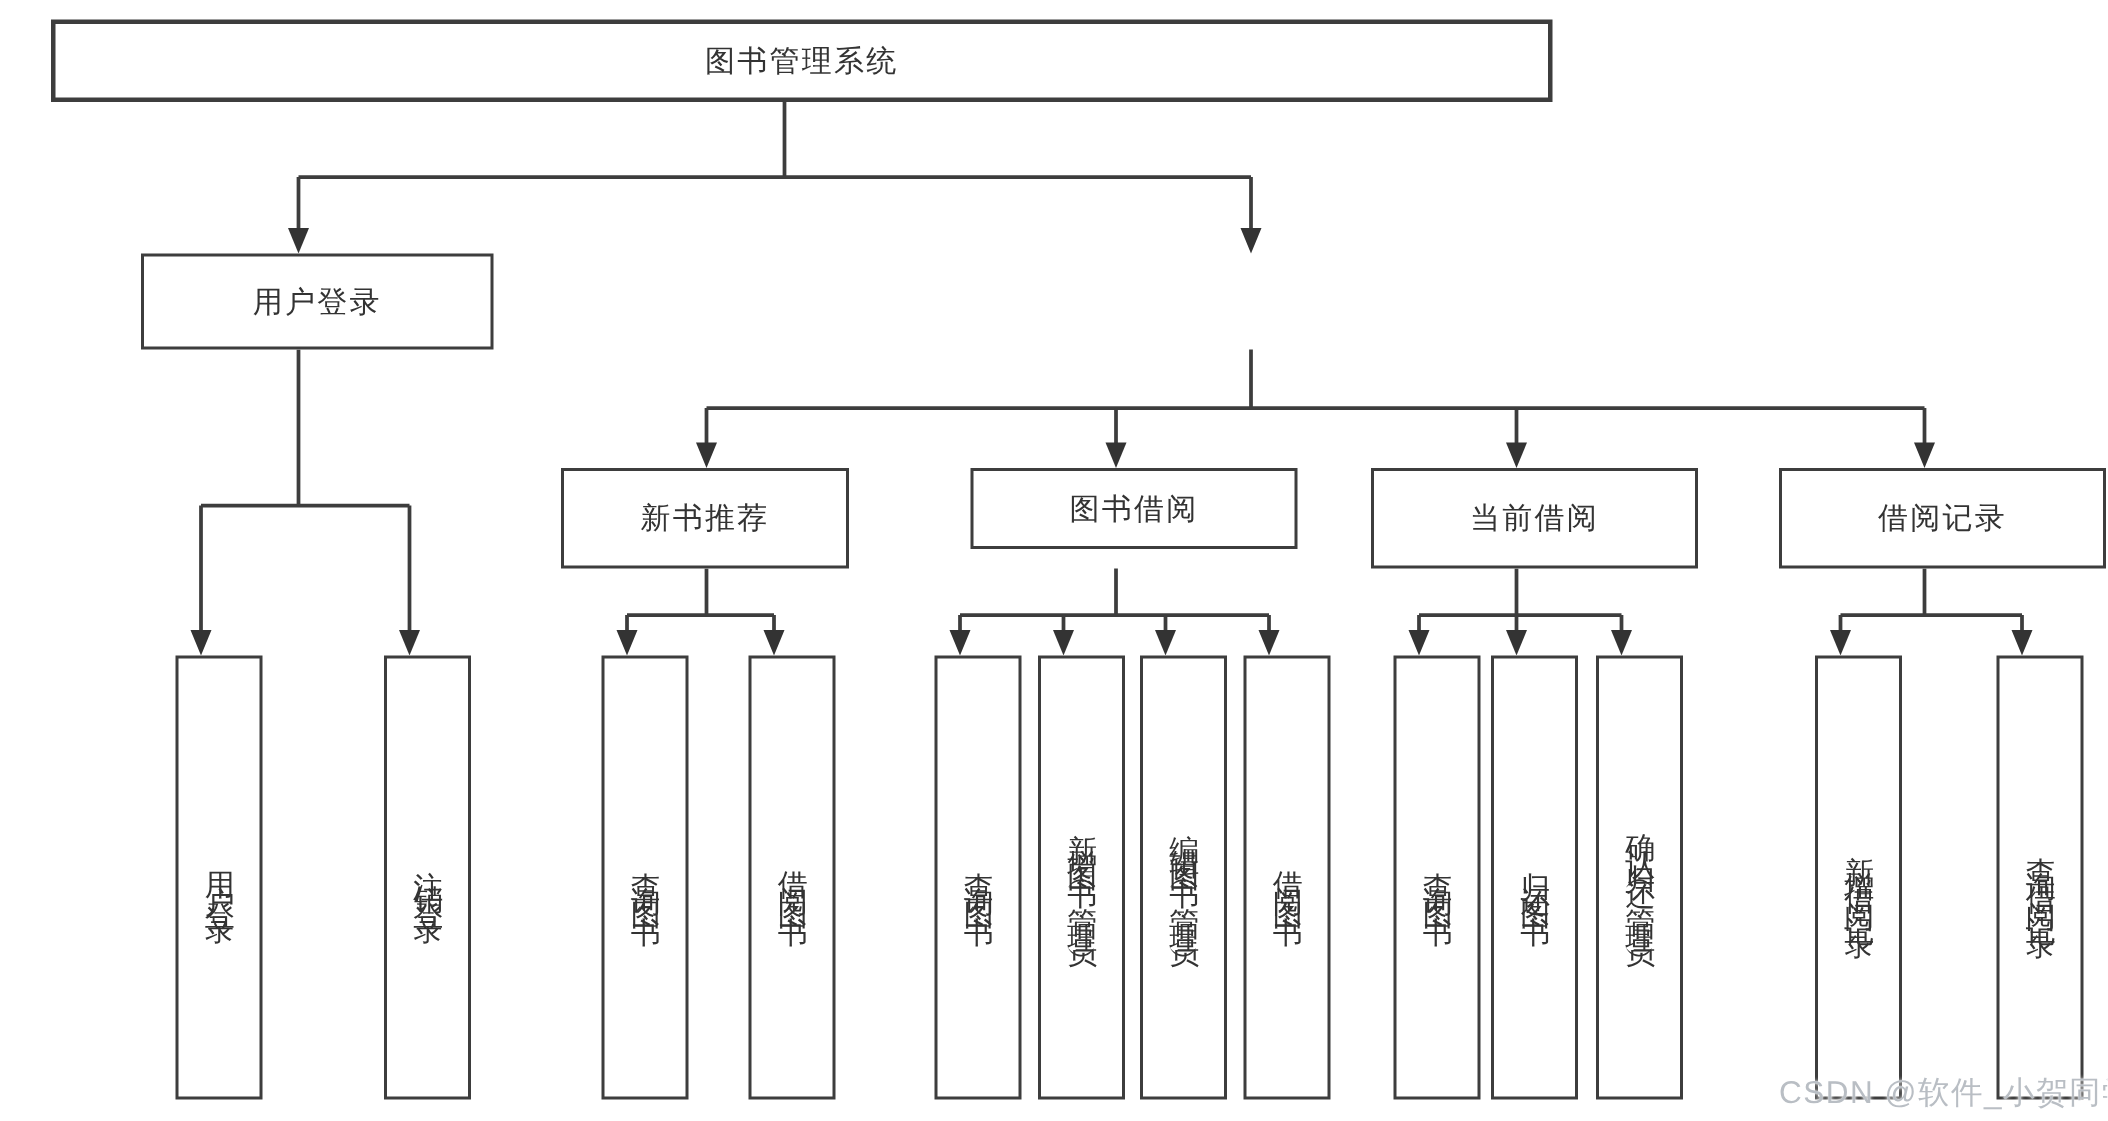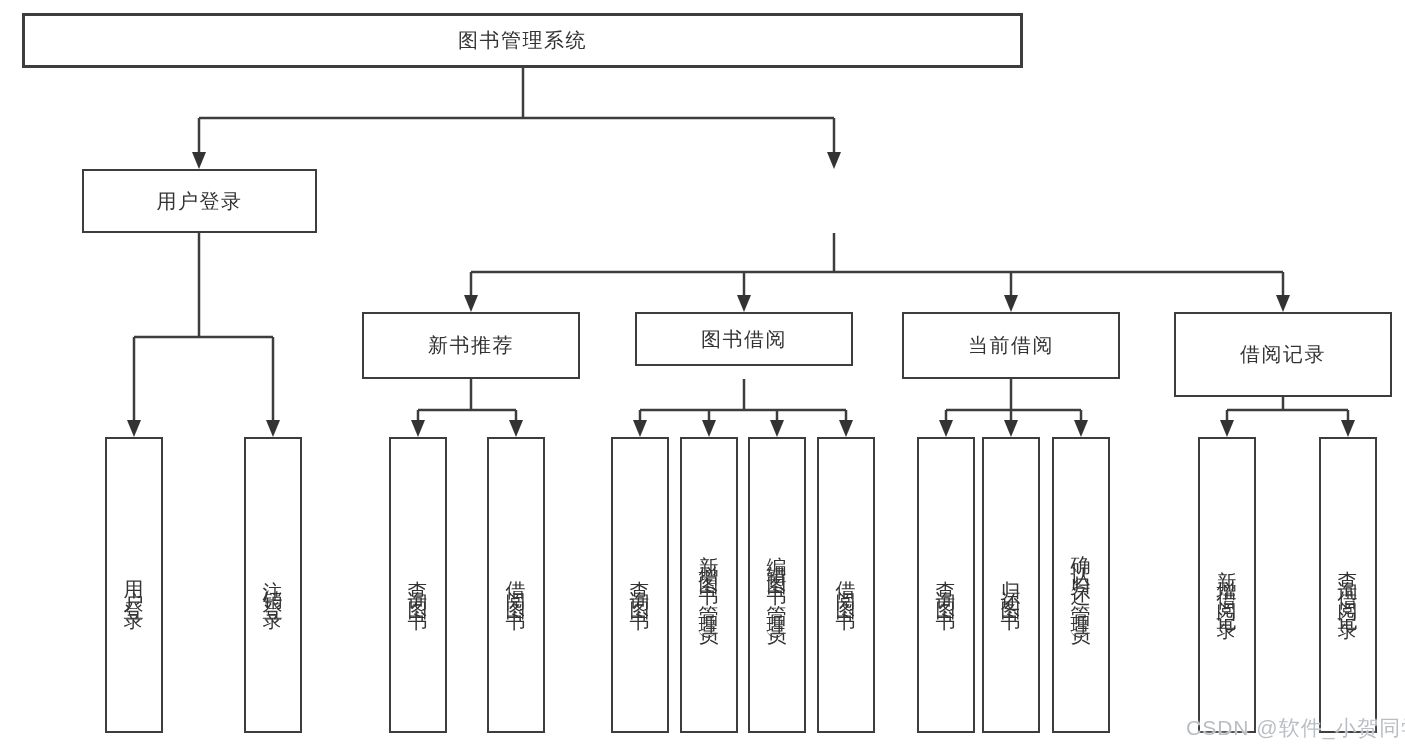--- a/index.html
+++ b/index.html
@@ -20,20 +20,21 @@
   .node {
     position: absolute;
     box-sizing: border-box;
     border: 2.5px solid #3d3d3d;
     background: #ffffff;
     color: #333333;
     display: flex;
     align-items: center;
     justify-content: center;
     z-index: 2;
+    margin-left: 12px;
   }
   .hbox {
     font-size: 20px;
     letter-spacing: 1.5px;
     white-space: nowrap;
   }
   .root-box { border-width: 3px; }
   .vbox {
     top: 437px;
     width: 58px;
@@ -128,30 +129,30 @@
   </svg>
 
   <div class="node hbox root-box" style="left:22px; top:13px; width:1001px; height:55px;">
     <span>图书管理系统</span>
   </div>
 
   <div class="node hbox" style="left:82px; top:169px; width:235px; height:64px;">
     <span>用户登录</span>
   </div>
 
-  <div class="node hbox" style="left:362px; top:312px; width:218px; height:67px;">
+  <div class="node hbox" style="left:362px; top:312px; width:192px; height:67px;">
     <span>新书推荐</span>
   </div>
   <div class="node hbox" style="left:635px; top:312px; width:218px; height:54px;">
     <span>图书借阅</span>
   </div>
   <div class="node hbox" style="left:902px; top:312px; width:218px; height:67px;">
     <span>当前借阅</span>
   </div>
-  <div class="node hbox" style="left:1174px; top:312px; width:218px; height:85px;">
+  <div class="node hbox" style="left:1174px; top:312px; width:218px; height:67px;">
     <span>借阅记录</span>
   </div>
 
   <div class="node vbox" style="left:105px;">
     <span>用户登录</span>
   </div>
   <div class="node vbox" style="left:244px;">
     <span>注销登录</span>
   </div>
 

